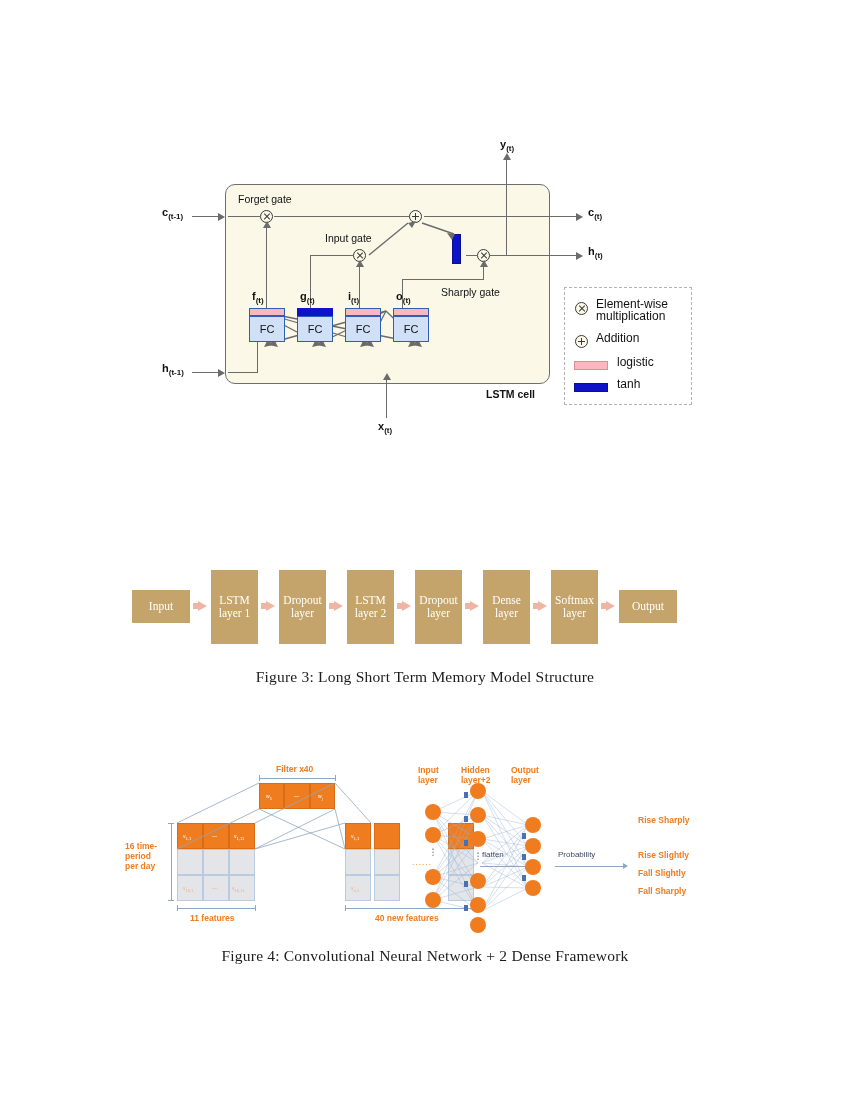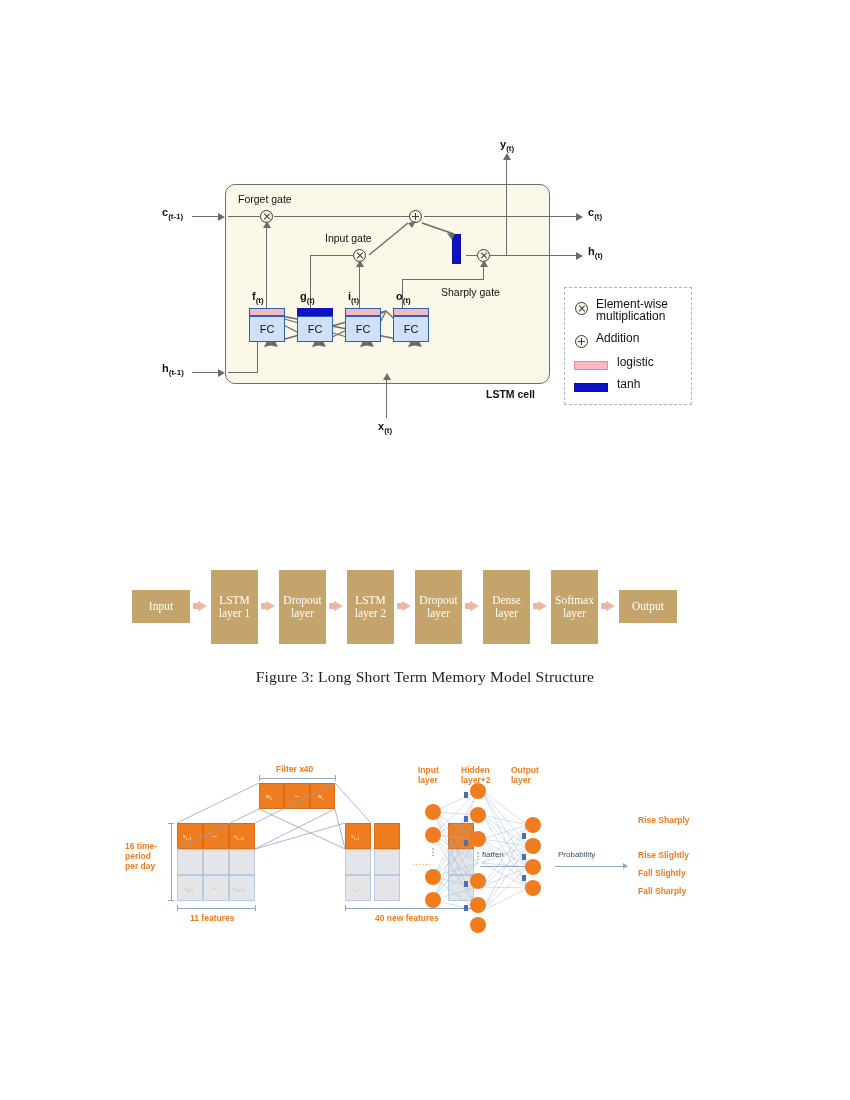--- a/index.html
+++ b/index.html
@@ -471,14 +471,15 @@
     <div class="mid-lbl" style="left:428px;top:95px;">Probability</div>
     <div class="flat-arrow-stem" style="left:425px;top:111px;width:70px;"></div>
     <div class="flat-arrow-head" style="left:493px;top:108px;"></div>
 
     <div class="o-lbl" style="left:508px;top:60px;text-align:center;">Rise Sharply</div>
     <div class="o-lbl" style="left:508px;top:95px;">Rise Slightly</div>
     <div class="o-lbl" style="left:508px;top:113px;">Fall Slightly</div>
     <div class="o-lbl" style="left:508px;top:131px;">Fall Sharply</div>
   </div>
 
+  <div class="caption" style="top:947px;">Figure 4:  Convolutional Neural Network + 2 Dense Framework</div>
 
 </div>
 
 </body></html>

